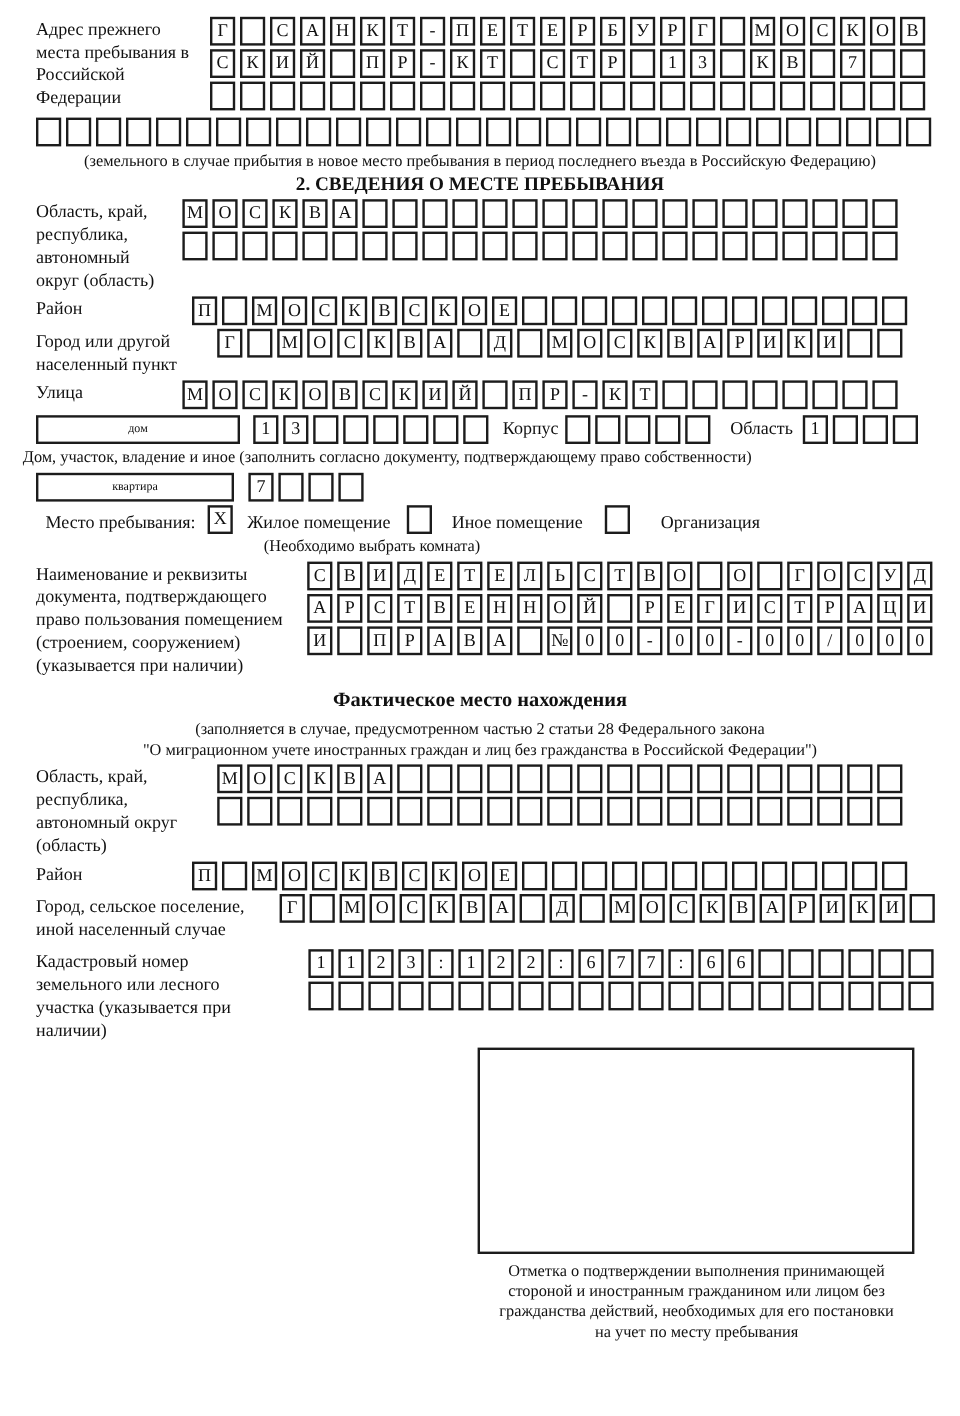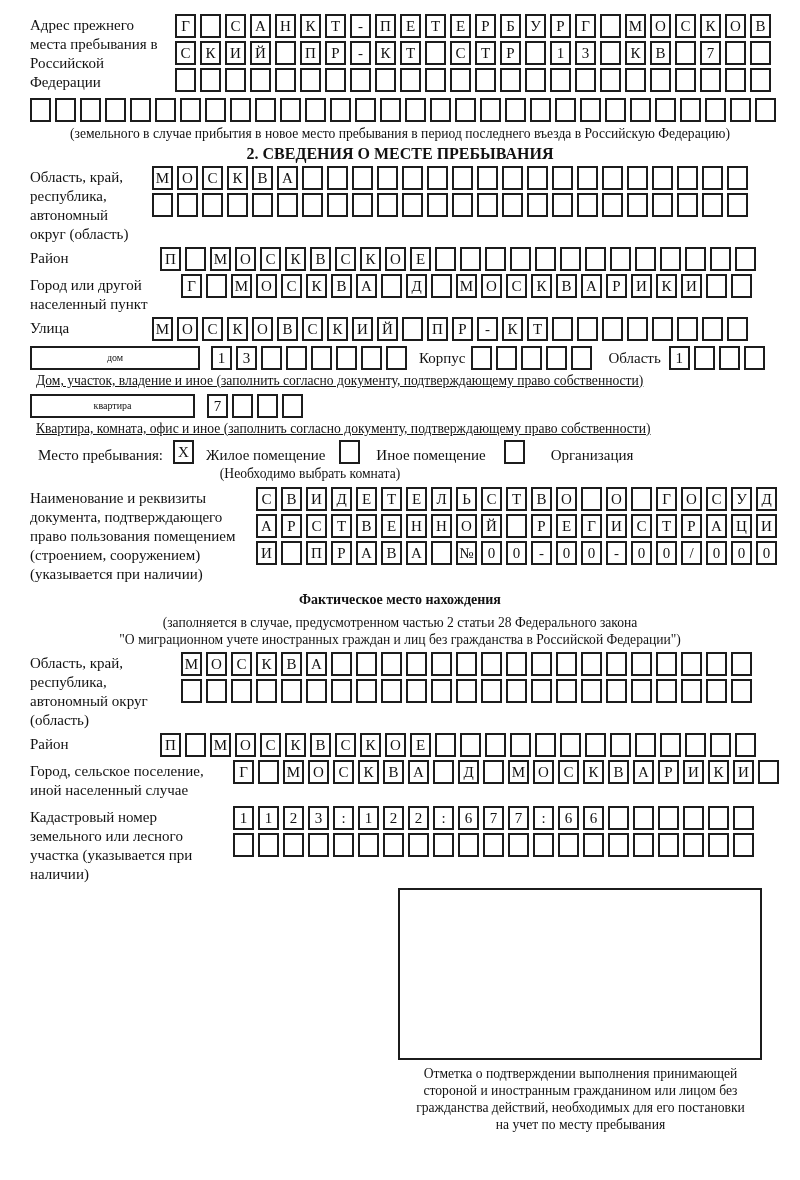--- a/index.html
+++ b/index.html
@@ -1,20 +1,20 @@
 <!DOCTYPE html>
 <html><head>
 <meta charset="utf-8">
 <style>
   html,body{margin:0;padding:0;background:#fff;}
   .page{position:relative;width:800px;height:1180px;background:#fff;overflow:hidden;
         font-family:"Liberation Serif",serif;color:#111;}
   .top-note{text-align:right;padding:18px 62px 0 0;font-size:15.5px;}
   .h2{text-align:center;font-weight:bold;font-size:16px;margin:3px 0;}
-  .subtitle{text-align:center;font-weight:bold;font-size:14px;margin:8px 0 6px 0;}
+  .subtitle{text-align:center;font-weight:bold;font-size:17px;margin:8px 0 6px 0;}
   .caption{font-size:13.6px;line-height:17px;}
   .center{text-align:center;}
   .field{display:flex;margin:0 0 3px 30px;align-items:flex-start;}
   .flabel{font-size:15px;line-height:19px;padding-top:2px;box-sizing:border-box;}
   .w145{flex:0 0 145px;width:145px;padding-right:12px;}
   .w122{flex:0 0 122px;width:122px;padding-right:10px;}
   .w130{flex:0 0 130px;width:130px;padding-right:10px;}
   .w151{flex:0 0 151px;width:151px;padding-right:14px;}
   .w203{flex:0 0 203px;width:203px;padding-right:12px;}
   .w226{flex:0 0 226px;width:226px;padding-right:14px;}
@@ -22,27 +22,27 @@
   .cellrow{display:flex;}
   .cell{flex:none;width:21px;height:24px;border:2px solid #1c1c1c;box-sizing:border-box;
         margin-right:4px;text-align:center;font-size:15px;line-height:20px;}
   .full{margin:0 0 3px 30px;}
   .inline-row{display:flex;align-items:flex-start;margin:5px 0 2px 30px;}
   .widebox{height:24px;border:2px solid #1c1c1c;box-sizing:border-box;text-align:center;
            font-size:10px;line-height:20px;flex:none;}
   .wb170{width:170px;margin-right:11px;}
   .wb205{width:165px;margin-right:12px;}
   .inline-label{font-size:15px;line-height:24px;white-space:nowrap;}
-  .note-left{margin:1px 0 2px 36px;text-decoration:underline;}
+  .note-left{margin:1px 0 2px 19px;}
   .stay-row{display:flex;align-items:flex-end;margin:3px 0 1px 38px;font-size:15px;}
   .cbox{flex:none;width:21px;height:24px;border:2px solid #1c1c1c;box-sizing:border-box;
         text-align:center;font-size:15px;line-height:20px;}
   .stay-note{margin-left:160px;width:300px;text-align:center;}
   .mt5{margin-top:5px;}
-  .mt6{margin-top:6px;}
+  .mt6{margin-top:6px;gap:24px;}
   .mt14{margin-top:14px;}
   .stamp-box{width:364px;height:172px;border:2px solid #1c1c1c;box-sizing:border-box;
              margin:4px 0 0 398px;}
   .stamp-note{width:345px;margin:5px 0 0 408px;text-align:center;}
 </style>
 </head>
 <body>
 
 <div class="page">
 
@@ -345,21 +345,20 @@
 
   <div class="inline-row">
     <div class="widebox wb205">квартира</div>
     <div class="cellrow">
         <span class="cell">7</span>
         <span class="cell"></span>
         <span class="cell"></span>
         <span class="cell"></span>
       </div>
   </div>
-  <div class="caption note-left">Квартира, комната, офис и иное (заполнить согласно документу, подтверждающему право собственности)</div>
 
   <div class="stay-row">
     <span>Место пребывания:</span>
     <span class="cbox" style="margin:0 12px 0 10px;">X</span>
     <span>Жилое помещение</span>
     <span class="cbox" style="margin:0 16px 0 14px;"></span>
     <span>Иное помещение</span>
     <span class="cbox" style="margin:0 26px 0 18px;"></span>
     <span>Организация</span>
   </div>

